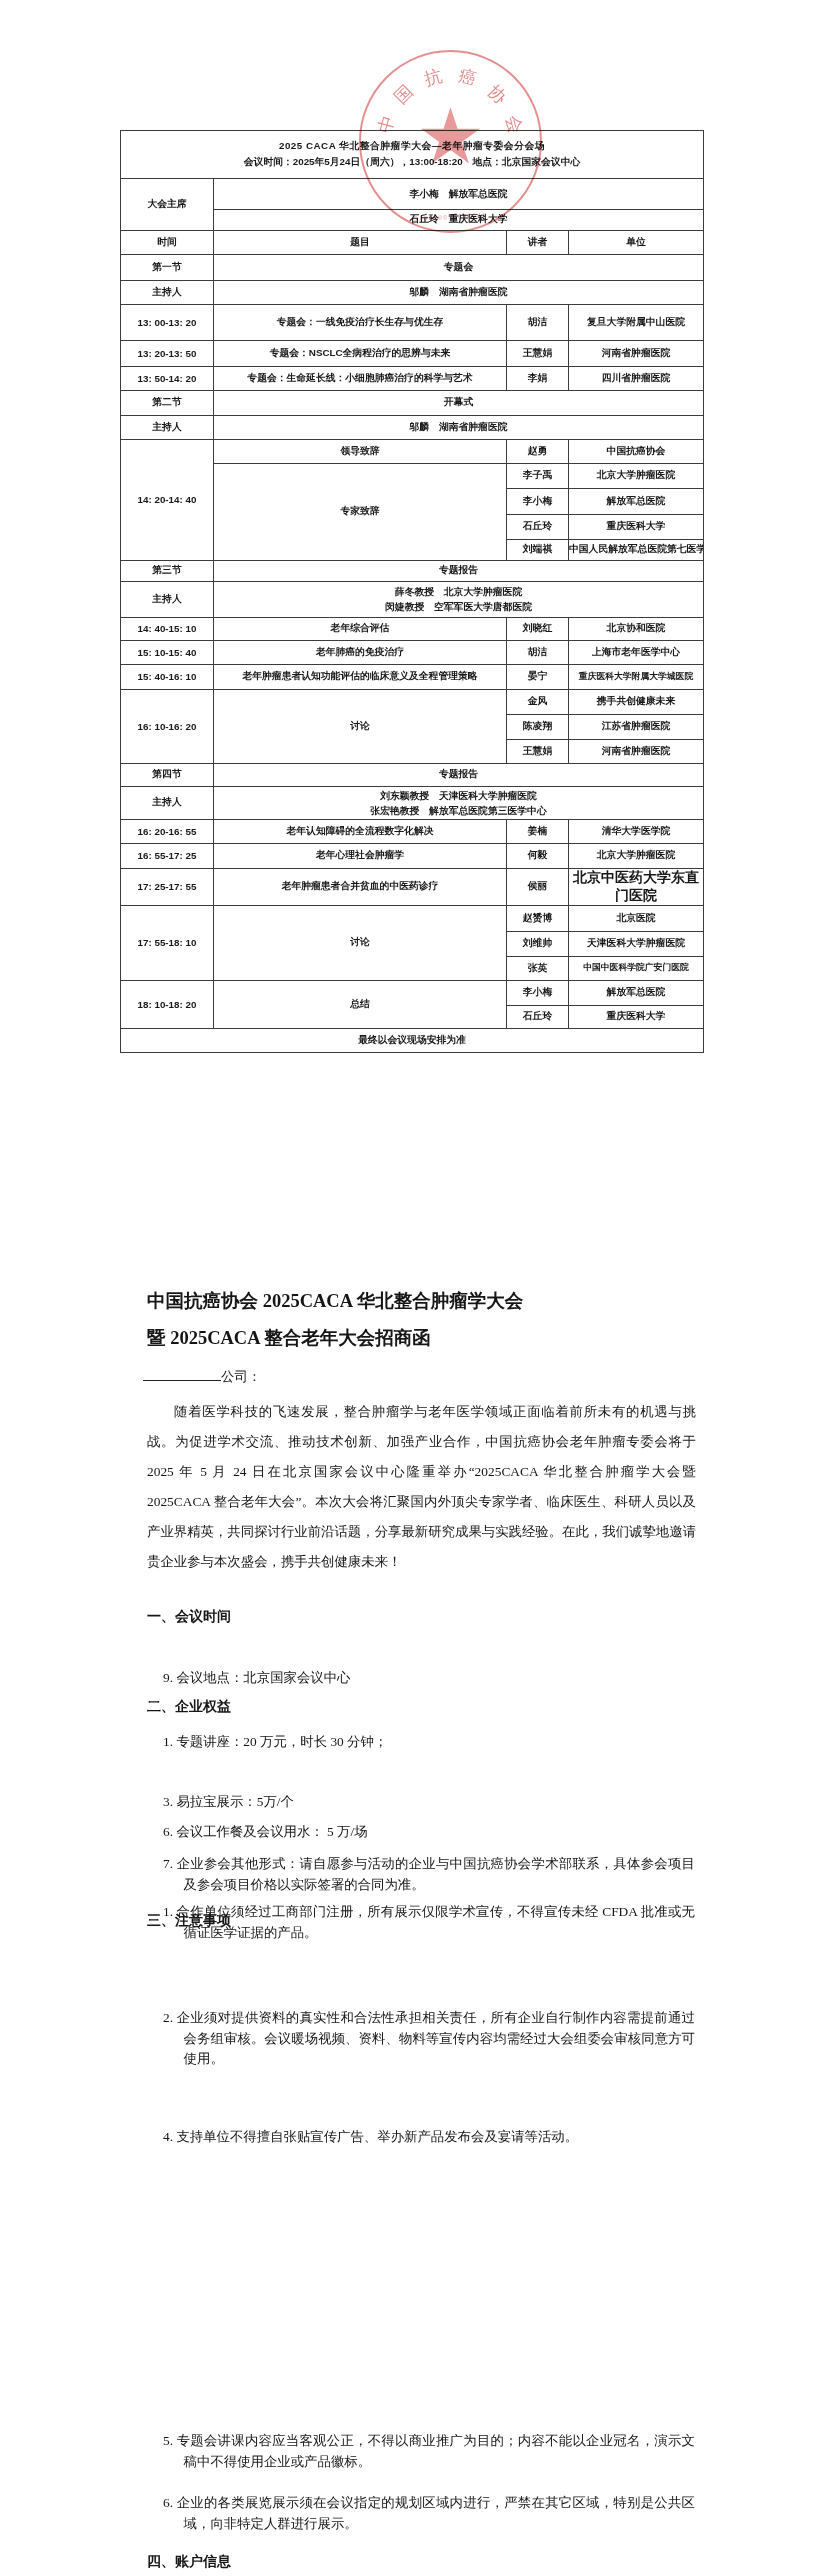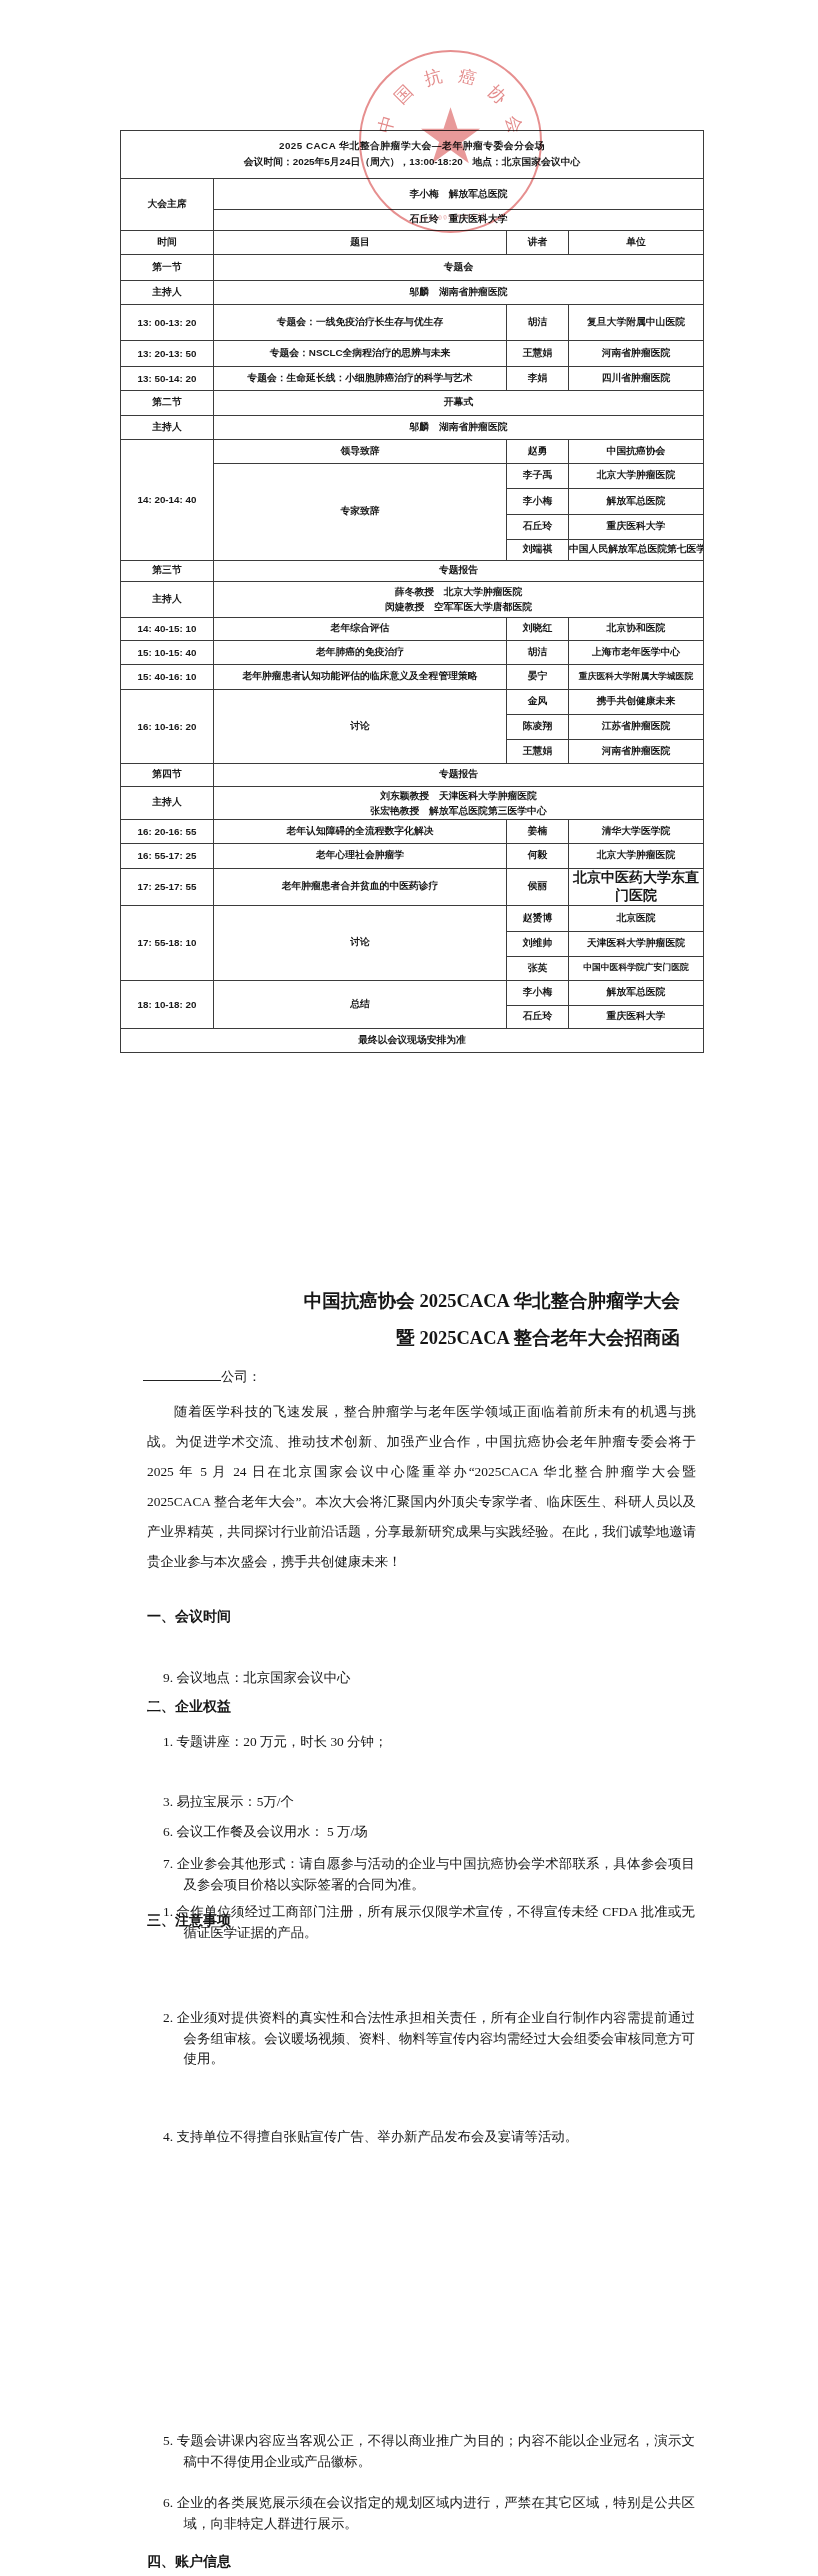--- a/index.html
+++ b/index.html
@@ -13,21 +13,21 @@
                     font-size:9.8px;color:#181818;text-align:center;padding:0;overflow:hidden;}
   td.tbl-title{font-size:15px;letter-spacing:0.5px;}
   td.tbl-title .meta{display:block;font-size:9.8px;margin-top:3.1px;letter-spacing:0;}
   td.left{text-align:left;padding-left:6.7px;}
   td.org-long{font-size:7.7px;white-space:nowrap;}
   td.host-two div{line-height:1.55;}
   td.footer-cell{font-size:10.3px;}
 
   
   .abs{position:absolute;}
-  .l-title{left:131px;width:549px;text-align:right;font-weight:700;font-size:18.5px;}
+  .l-title{left:147px;width:549px;text-align:left;font-weight:700;font-size:18.5px;}
   .l-heading{left:147px;font-weight:700;font-size:14px;font-family:"Liberation Sans", sans-serif;}
   .l-par{left:147px;width:549px;font-size:13.4px;line-height:30px;text-align:justify;text-indent:27px;}
   .l-item{left:163px;width:532px;font-size:13.4px;line-height:20.6px;text-align:justify;
           padding-left:20.6px;text-indent:-20.6px;box-sizing:border-box;}
   .l-salutation{left:143px;font-size:13.4px;line-height:17.5px;}
   .l-salutation .blank{display:inline-block;width:78px;border-bottom:1px solid #222;height:12.4px;}
 
   
   .stamp{position:absolute;border-radius:50%;mix-blend-mode:multiply;pointer-events:none;}
   .stamp .ring{position:absolute;inset:0;border-radius:50%;border:2.1px solid rgba(214,69,69,.60);}

